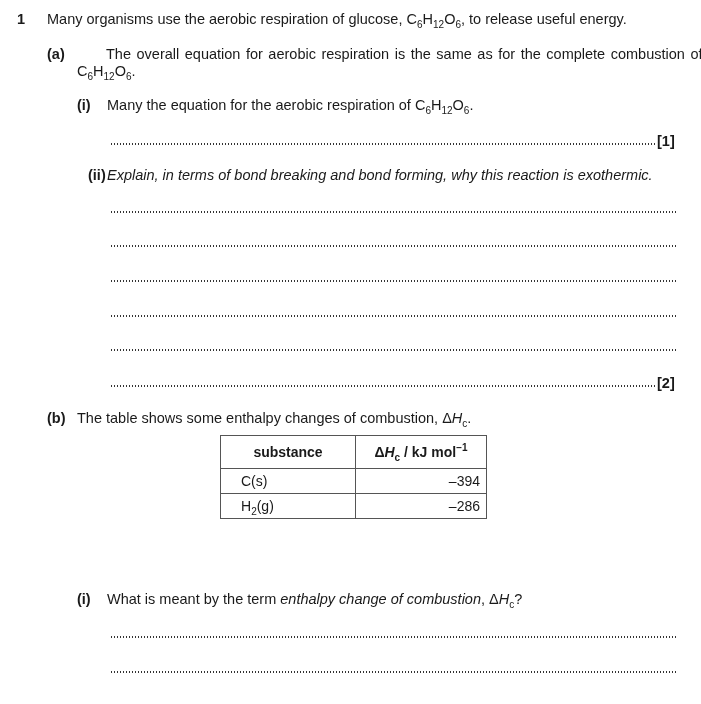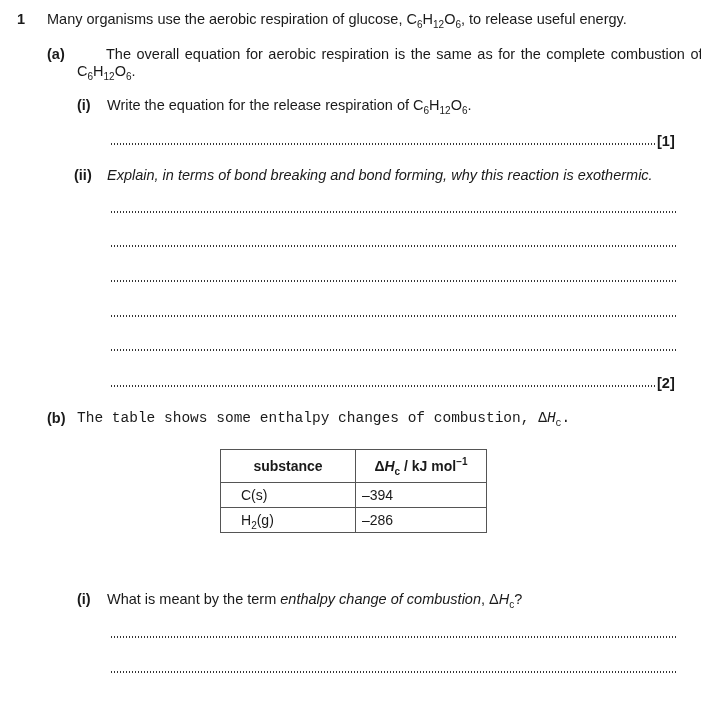--- a/index.html
+++ b/index.html
@@ -11,66 +11,66 @@
   .b { font-weight: bold; }
   sub { font-size: 10px; vertical-align: -4px; line-height: 0; }
   sup { font-size: 10px; vertical-align: 6px; line-height: 0; }
   .dots {
     position: absolute; height: 2px;
     background-image: radial-gradient(circle, #333 0.7px, transparent 0.9px);
     background-size: 3px 2px; background-repeat: repeat-x;
   }
   .mark { position: absolute; font-weight: bold; font-size: 14.5px; }
   table.enth {
-    position: absolute; left: 220px; top: 449px; border-collapse: collapse;
+    position: absolute; left: 220px; top: 435px; border-collapse: collapse;
     font-size: 14px;
   }
   table.enth td, table.enth th {
     border: 1.3px solid #555; height: 24px; padding: 0 6px;
   }
   table.enth th { height: 32px; font-weight: bold; }
   table.enth td.sub-cell { width: 108px; text-align: left; padding-left: 20px; }
-  table.enth td.val-cell { width: 118px; text-align: left; }
+  table.enth td.val-cell { width: 118px; text-align: right; }
   table.enth th.c1 { width: 108px; }
   table.enth th.c2 { width: 118px; }
   i { font-style: italic; }
 </style>
 </head>
 <body>
 
 <div class="abs b" style="left:17px; top:11px;">1</div>
 <div class="abs" style="left:47px; top:11px;">
   <span>Many organisms use the aerobic respiration of glucose, </span><span><span>C</span><sub>6</sub><span>H</span><sub>12</sub><span>O</span><sub>6</sub></span><span>, to release useful energy.</span>
 </div>
 
 <div class="abs b" style="left:47px; top:46px;">(a)</div>
 <div class="abs" style="left:77px; top:46px; word-spacing:1.5px;margin-left:29px;">The overall equation for aerobic respiration is the same as for the complete combustion of</div>
 <div class="abs" style="left:77px; top:63px;">
   <span>C</span><sub>6</sub><span>H</span><sub>12</sub><span>O</span><sub>6</sub><span>.</span>
 </div>
 
 <div class="abs b" style="left:77px; top:97px;">(i)</div>
 <div class="abs" style="left:107px; top:97px;">
-  <span>Write the equation for the release respiration of </span><span>C</span><sub>6</sub><span>H</span><sub>12</sub><span>O</span><sub>6</sub><span>.</span>
+  <span>Many the equation for the aerobic respiration of </span><span>C</span><sub>6</sub><span>H</span><sub>12</sub><span>O</span><sub>6</sub><span>.</span>
 </div>
 <div class="dots" style="left:110px; top:143px; width:545px;"></div>
 <div class="mark" style="left:657px; top:133px;">[1]</div>
 
-<div class="abs b" style="left:74px; top:167px;">(ii)</div>
+<div class="abs b" style="left:88px; top:167px;">(ii)</div>
 <div class="abs" style="left:107px; top:167px;font-style:italic;">Explain, in terms of bond breaking and bond forming, why this reaction is exothermic.</div>
 <div class="dots" style="left:110px; top:211px; width:566px;"></div>
 <div class="dots" style="left:110px; top:245px; width:566px;"></div>
 <div class="dots" style="left:110px; top:280px; width:566px;"></div>
 <div class="dots" style="left:110px; top:315px; width:566px;"></div>
 <div class="dots" style="left:110px; top:349px; width:566px;"></div>
 <div class="dots" style="left:110px; top:385px; width:545px;"></div>
 <div class="mark" style="left:657px; top:375px;">[2]</div>
 
 <div class="abs b" style="left:47px; top:410px;">(b)</div>
-<div class="abs" style="left:77px; top:410px;font-family:Liberation Mono, monospace;">
+<div class="abs" style="left:77px; top:410px;">
   <span>The table shows some enthalpy changes of combustion, </span><span>Δ</span><i>H</i><sub>c</sub><span>.</span>
 </div>
 
 <table class="enth">
   <tbody>
       <tr>
     <th class="c1">substance</th>
     <th class="c2"><span>Δ</span><i>H</i><sub>c</sub><span> / kJ mol</span><sup>−1</sup></th>
   </tr>
   <tr>

